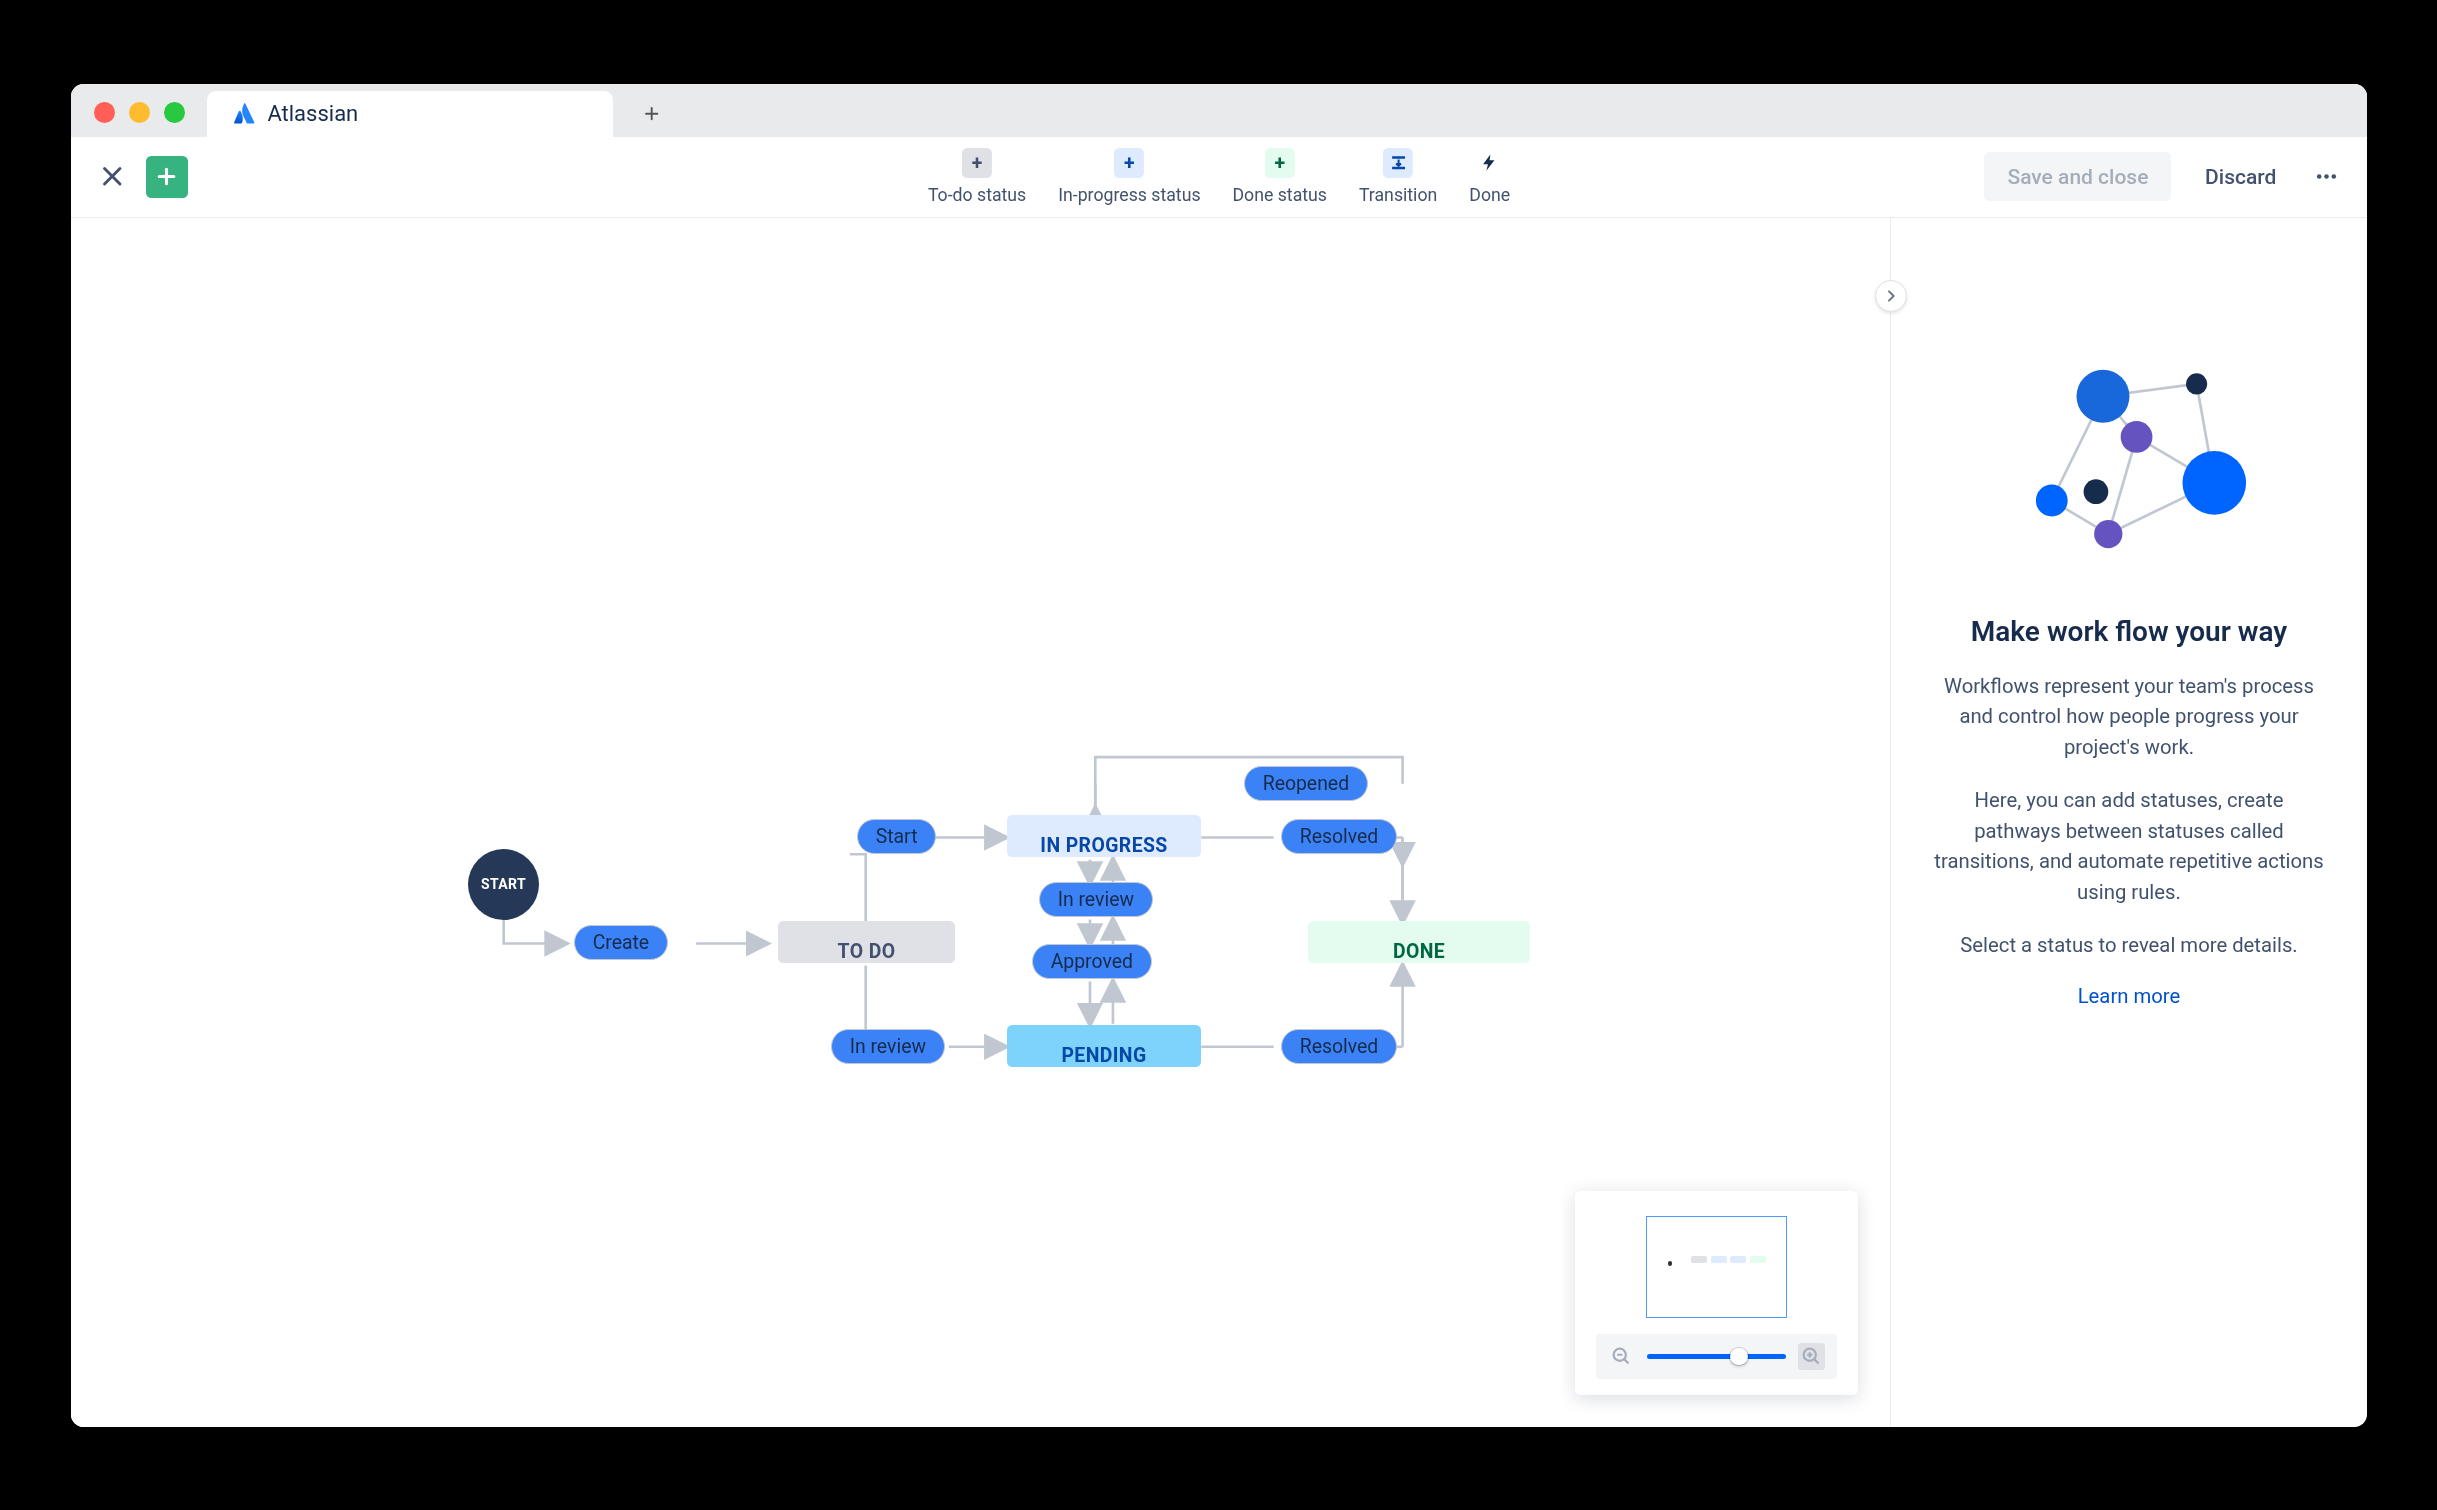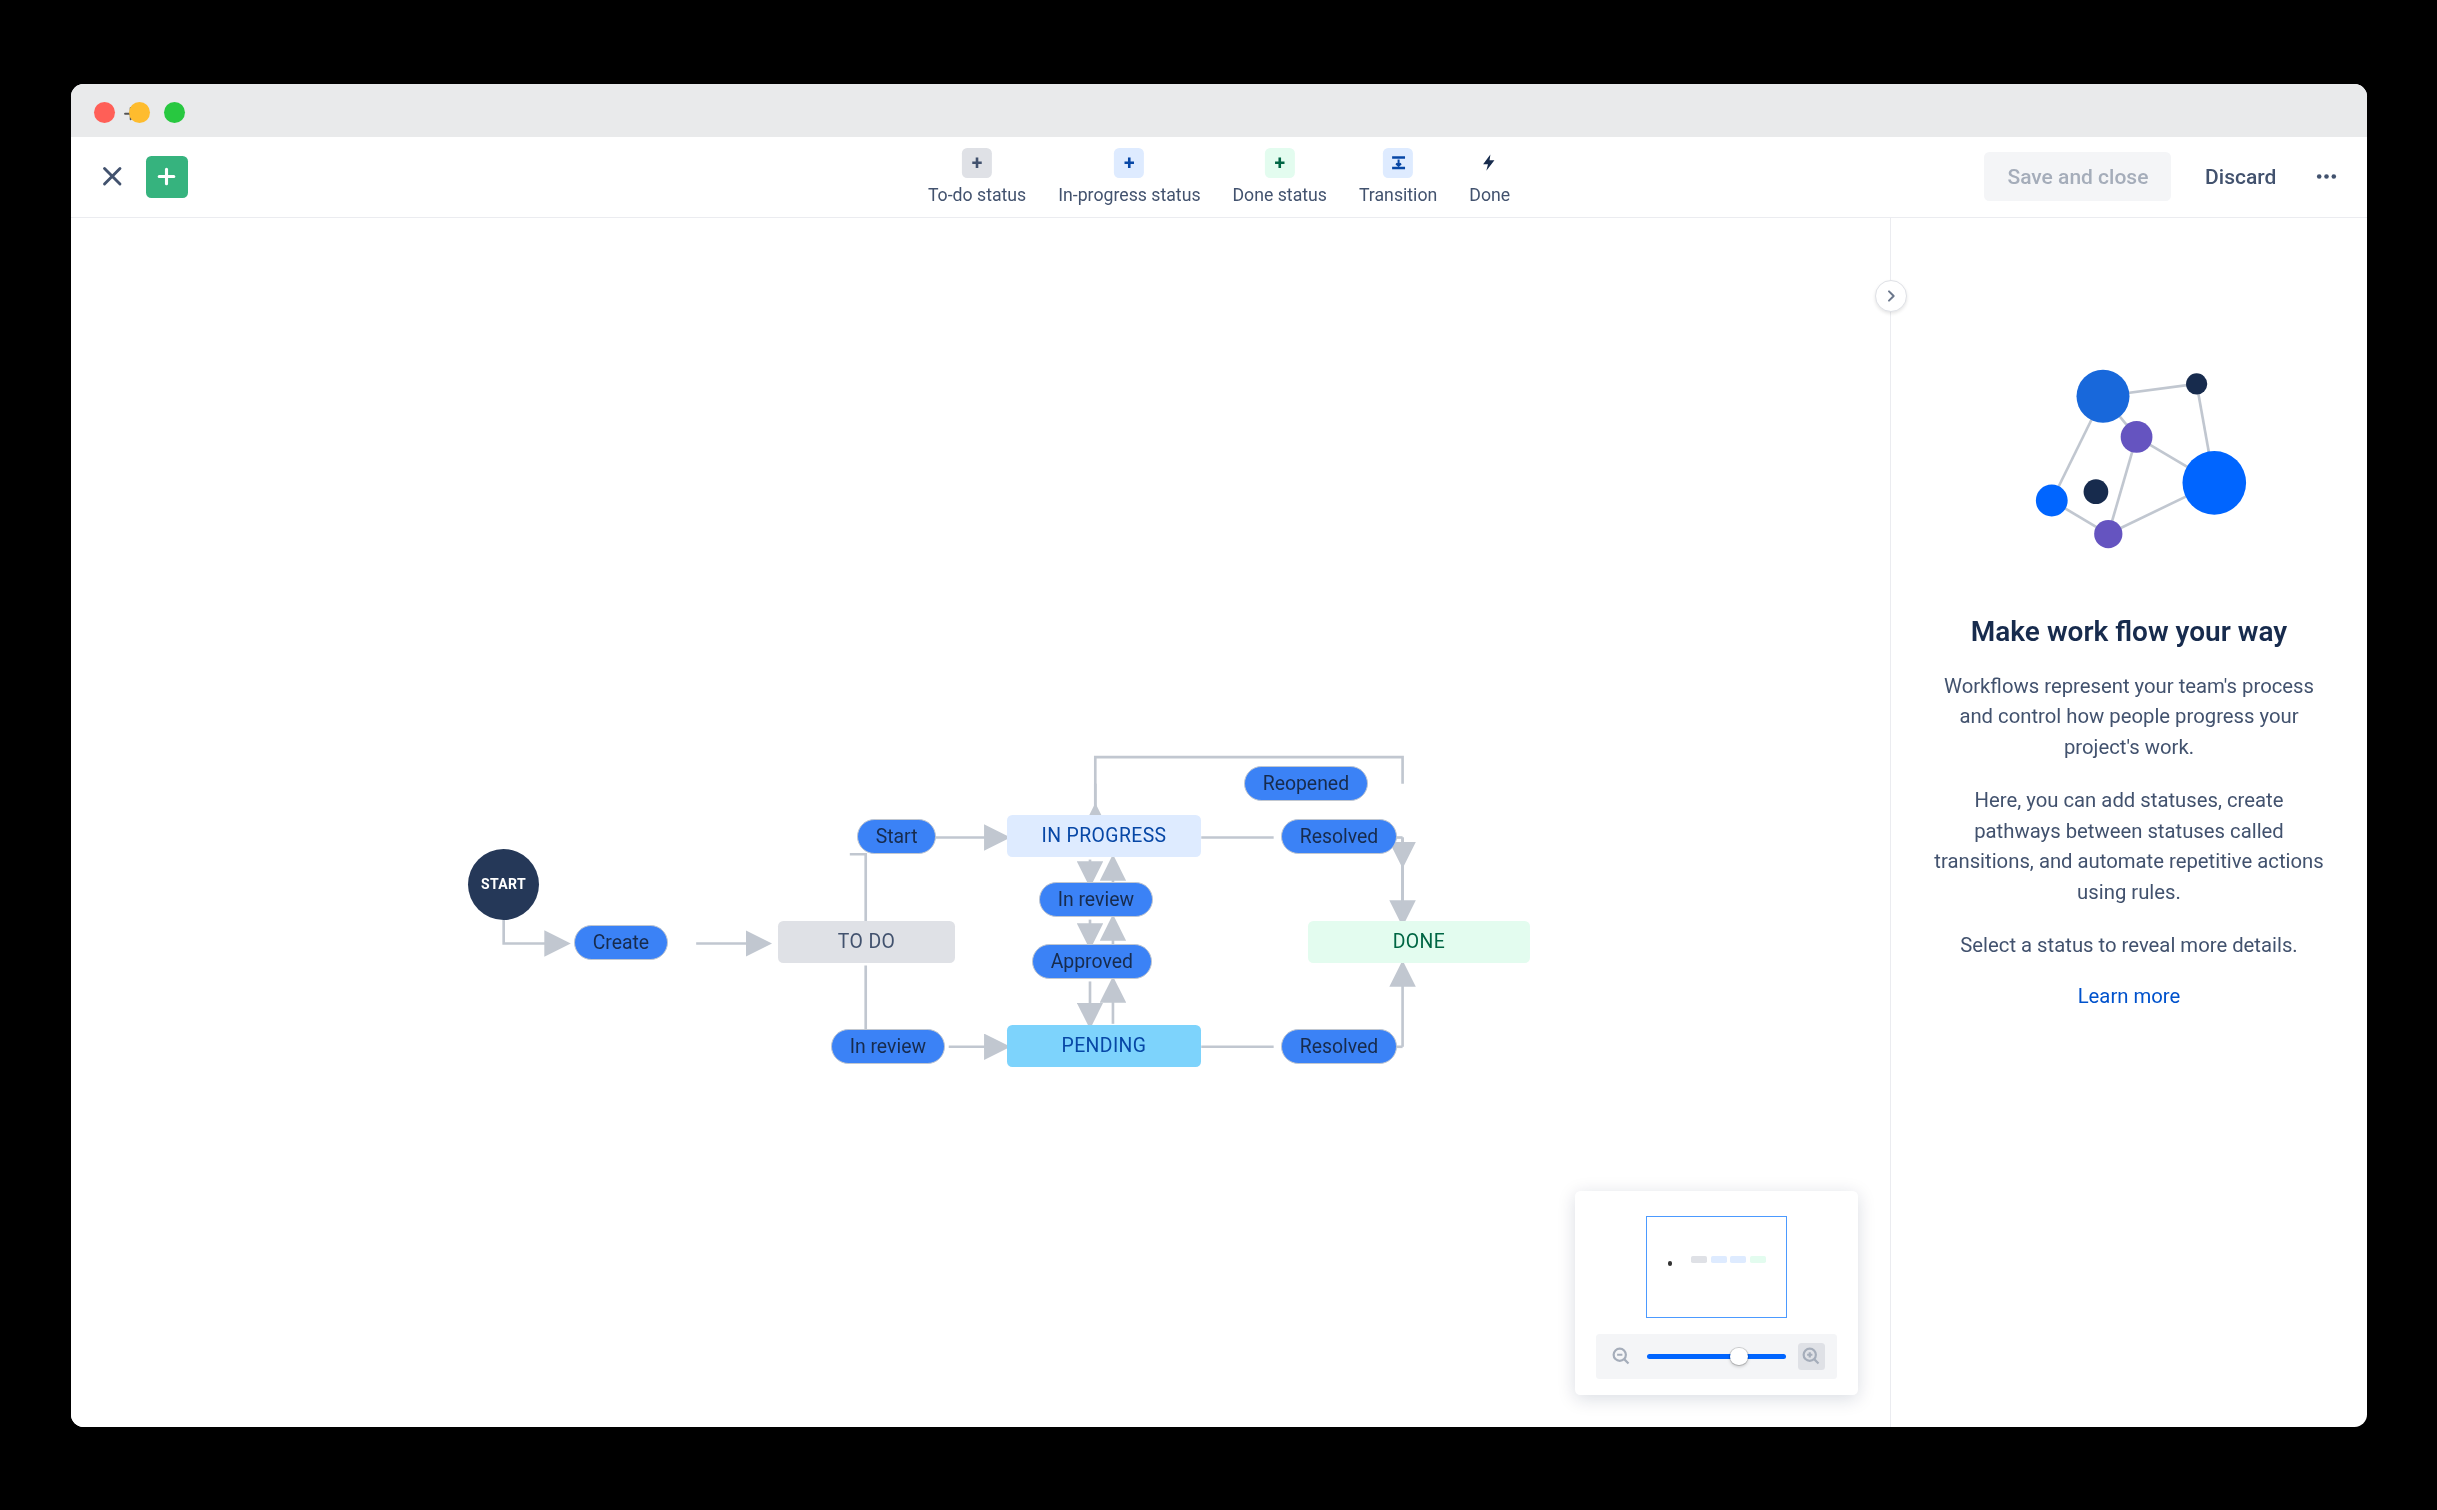--- a/index.html
+++ b/index.html
@@ -46,21 +46,21 @@
   .canvas { flex:1; position:relative; background:#fff; }
   .right-panel { width:477px; border-left:0.9px solid #ebecf0; padding: 53px 32px; display:flex; flex-direction:column; align-items:center; text-align:center; position:relative; }
   .panel-collapse { position:absolute; left:-16px; top:62px; width:32px; height:32px; background:#fff; border:0.9px solid #dfe1e6; border-radius:50%; display:flex; align-items:center; justify-content:center; color:#6b778c; box-shadow: 0 1.8px 3.5px rgba(0,0,0,0.1); }
   .illus { width: 265px; height: 230px; margin-top: 88px; margin-bottom: 26.5px; }
   .panel-title { font-size: 28px; font-weight:600; color:#172b4d; margin-bottom: 23px; }
   .panel-text { font-size: 20.3px; color:#42526e; line-height:1.5; margin-bottom: 23px; padding: 0 8.8px; }
   .panel-link { font-size: 20.3px; color:#0052cc; }
 
   
   .node-start { position:absolute; width:71px; height:71px; background:#253858; border-radius:50%; display:flex; align-items:center; justify-content:center; color:#fff; font-size:14px; font-weight:700; letter-spacing:0.4px; }
-  .status-box { position:absolute; height:42px; border-radius:5.3px; display:flex; align-items:center; justify-content:center; font-size:19.4px; font-weight:400; letter-spacing:0.4px; padding: 0 26.5px; }
+  .status-box { position:absolute; height:42px; border-radius:5.3px; display:flex; align-items:flex-end; justify-content:center; font-size:19.4px; font-weight:700; letter-spacing:0.4px; padding: 0 26.5px; }
   .st-todo { background:#dfe1e6; color:#42526e; }
   .st-prog { background:#deebff; color:#0747a6; }
   .st-pend { background:#7dd3fc; color:#0747a6; }
   .st-done { background:#e3fcef; color:#006644; }
   .trans-pill { position:absolute; height:35px; border:1.8px solid #c1c7d0; border-radius:17.7px; background:#3b82f6; display:flex; align-items:center; justify-content:center; font-size:19.4px; color:#172b4d; padding:0 17.7px; }
   .edge { position:absolute; stroke:#c1c7d0; stroke-width:3; fill:none; }
   .arrowhead { fill:#c1c7d0; }
 
   
   .minimap { position:absolute; right: 32px; bottom: 32px; width: 283px; background:#fff; border-radius:5.3px; box-shadow: 0 3.5px 17.7px rgba(9,30,66,0.15); padding: 25px 21px 16px 21px; }
@@ -77,20 +77,33 @@
 </head>
 <body>
 
 <div class="frame">
 
   <div class="chrome">
     <div class="traffic">
       <span class="tl-close"></span>
       <span class="tl-min"></span>
       <span class="tl-max"></span>
+    </div>
+    <div class="tab">
+      <svg class="atlas-logo" viewBox="0 0 32 32">
+        <defs>
+            <linearGradient id="ag" x1="0" y1="0" x2="0" y2="1">
+              <stop offset="0" stop-color="#2684ff"></stop>
+              <stop offset="1" stop-color="#0052cc"></stop>
+            </linearGradient>
+          </defs>
+        <path fill="url(#ag)" d="M12 13c-1-1-2-1-3 1l-6 14c0 1 0 2 1 2h8c1 0 1 0 2-1 2-5 1-11-2-16z"></path>
+        <path fill="#2684ff" d="M17 2c-3 5-4 12-1 18l4 8c0 1 1 2 2 2h8c1 0 1-1 1-2L19 3c-1-2-2-2-2-1z"></path>
+      </svg>
+      <span>Atlassian</span>
     </div>
     <div class="newtab">
       <svg width="19.4" height="19.4" viewBox="0 0 24 24">
           <path stroke="#555" stroke-width="2.4" stroke-linecap="round" d="M12 5v14M5 12h14"></path>
         </svg>
     </div>
   </div>
 
   <div class="editor-header" style="position:relative;">
     <div class="close-x">

